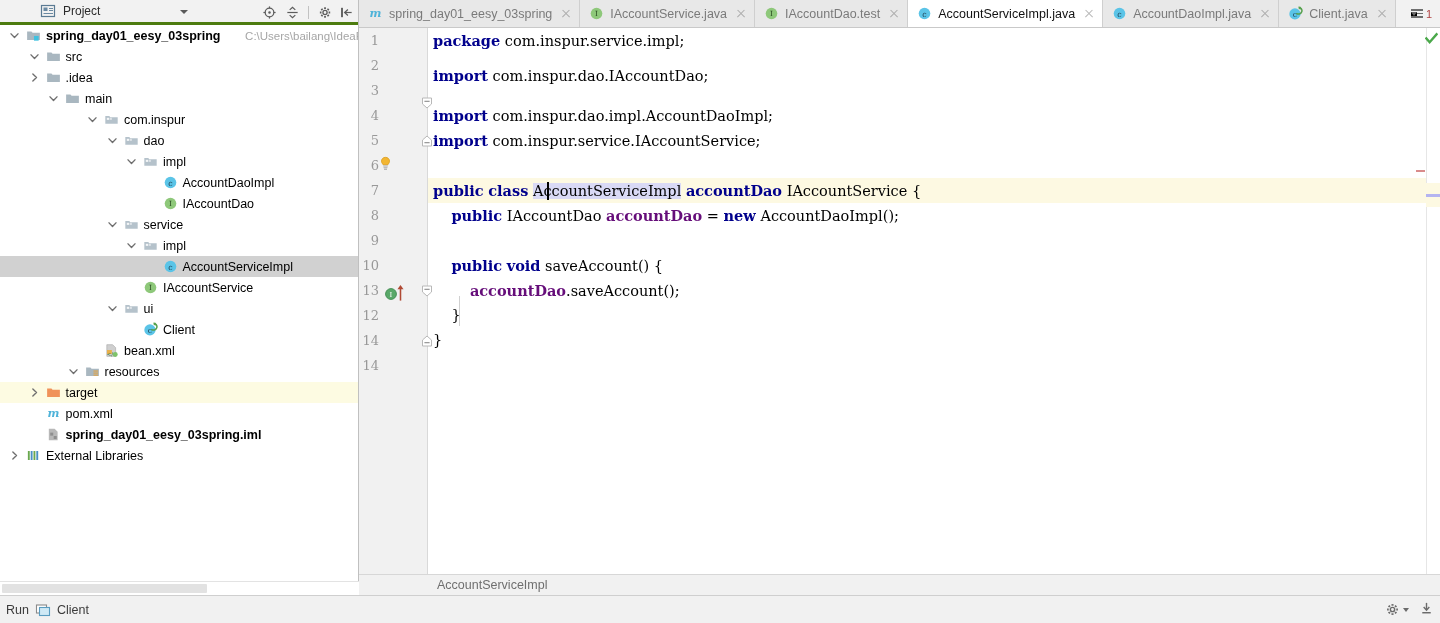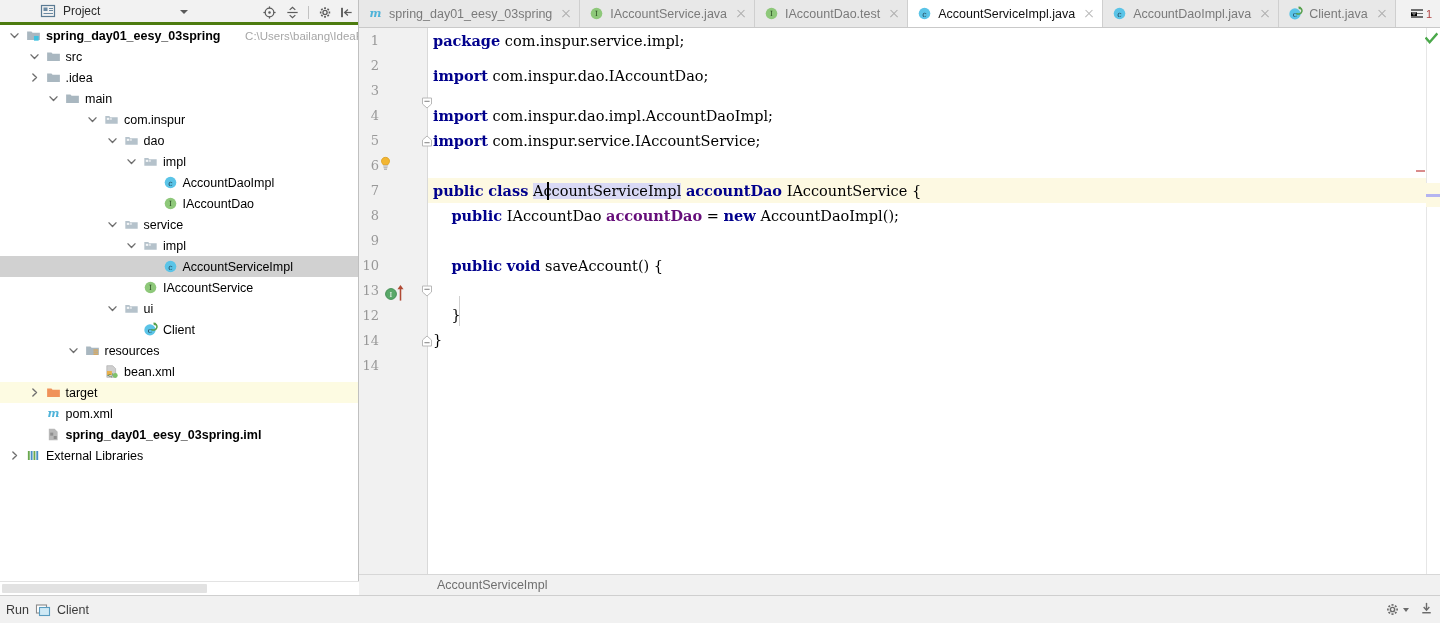--- a/index.html
+++ b/index.html
@@ -413,43 +413,43 @@
         <div class="row">
           <span class="ricon" style="left: 143px;"><svg width="15" height="15" viewBox="0 0 16 16">
               <circle cx="7.4" cy="8.4" r="6" fill="#5bc4e7"></circle>
               <text x="7.4" y="11.5" font-size="8.2" fill="#1d3f52" text-anchor="middle" font-family="DejaVu Serif, serif">c</text>
               <path d="M11.2 1.4 a3.6 3.6 0 1 1 -2.2 6.4" fill="none" stroke="#56a14d" stroke-width="1.6"></path>
               <path d="M12.8 0.3 L14.4 3.6 L11.1 3.3 Z" fill="#56a14d"></path>
             </svg></span>
           <span class="rlabel" style="left: 163px;">Client</span>
         </div>
         <div class="row">
+          <span class="ricon" style="left: 104px;"><svg width="15" height="15" viewBox="0 0 16 16">
+              <path d="M3 1.8 h6.2 l3.2 3.2 v9.2 h-9.4 z" fill="#cfcfcf" stroke="#a9a9a9" stroke-width=".7"></path>
+              <path d="M3.2 7.5 h5.2 v4.2 h-5.2 z" fill="#e8b04b"></path>
+              <text x="8.6" y="14" font-size="5.6" fill="#2b6b2b" text-anchor="middle" font-family="DejaVu Sans, sans-serif">&lt;/&gt;</text>
+              <circle cx="12" cy="12.3" r="2.6" fill="#7ec36a"></circle>
+            </svg></span>
+          <span class="rlabel" style="left: 124px;">bean.xml</span>
+        </div>
+        <div class="row">
           <span class="twisty" style="left: 67.5px;">
             <svg viewBox="0 0 12 12" width="11" height="11">
               <path d="M2.2 4.2 L6 8.2 L9.8 4.2" fill="none" stroke="#6f6f6f" stroke-width="1.5" stroke-linecap="round" stroke-linejoin="round"></path>
             </svg>
           </span>
           <span class="ricon" style="left: 84.5px;"><svg width="15" height="15" viewBox="0 0 16 16">
               <path d="M1.2 3.6 h4.6 l1.2 1.5 h7.8 v7.6 h-13.6 z" fill="#a9b7c0"></path>
               <g stroke="#e8a33d" stroke-width="1.1">
                 <line x1="9" y1="7.5" x2="14" y2="7.5"></line>
                 <line x1="9" y1="9.7" x2="14" y2="9.7"></line>
                 <line x1="9" y1="11.9" x2="14" y2="11.9"></line>
               </g>
             </svg></span>
           <span class="rlabel" style="left: 104.5px;">resources</span>
-        </div>
-        <div class="row">
-          <span class="ricon" style="left: 104px;"><svg width="15" height="15" viewBox="0 0 16 16">
-              <path d="M3 1.8 h6.2 l3.2 3.2 v9.2 h-9.4 z" fill="#cfcfcf" stroke="#a9a9a9" stroke-width=".7"></path>
-              <path d="M3.2 7.5 h5.2 v4.2 h-5.2 z" fill="#e8b04b"></path>
-              <text x="8.6" y="14" font-size="5.6" fill="#2b6b2b" text-anchor="middle" font-family="DejaVu Sans, sans-serif">&lt;/&gt;</text>
-              <circle cx="12" cy="12.3" r="2.6" fill="#7ec36a"></circle>
-            </svg></span>
-          <span class="rlabel" style="left: 124px;">bean.xml</span>
         </div>
         <div class="row hl">
           <span class="twisty" style="left: 28.5px;">
             <svg viewBox="0 0 12 12" width="11" height="11">
               <path d="M4.2 2.2 L8.2 6 L4.2 9.8" fill="none" stroke="#6f6f6f" stroke-width="1.5" stroke-linecap="round" stroke-linejoin="round"></path>
             </svg>
           </span>
           <span class="ricon" style="left: 45.5px;"><svg width="15" height="15" viewBox="0 0 16 16">
               <path d="M1.2 3.6 h4.6 l1.2 1.5 h7.8 v7.6 h-13.6 z" fill="#f0925a"></path>
             </svg></span>
@@ -654,20 +654,21 @@
         <div class="cline" style="top: 0px;"><span class="kw">package</span><span> </span><span>com</span><span>.</span><span>inspur</span><span>.</span><span>service</span><span>.</span><span>impl</span><span>;</span></div>
         <div class="cline" style="top: 25px;"></div>
         <div class="cline" style="top: 35px;"><span class="kw">import</span><span> </span><span>com</span><span>.</span><span>inspur</span><span>.</span><span>dao</span><span>.</span><span>IAccountDao</span><span>;</span></div>
         <div class="cline" style="top: 75px;"><span class="kw">import</span><span> </span><span>com</span><span>.</span><span>inspur</span><span>.</span><span>dao</span><span>.</span><span>impl</span><span>.</span><span>AccountDaoImpl</span><span>;</span></div>
         <div class="cline" style="top: 100px;"><span class="kw">import</span><span> </span><span>com</span><span>.</span><span>inspur</span><span>.</span><span>service</span><span>.</span><span>IAccountService</span><span>;</span></div>
         <div class="cline" style="top: 125px;"></div>
         <div class="cline" style="top: 150px;"><span class="kw">public</span><span> </span><span class="kw">class</span><span> </span><span class="sel-bg">AccountServiceImpl</span><span> </span><span class="kw">accountDao</span><span> </span><span>IAccountService</span><span> {</span></div>
         <div class="cline" style="top: 175px;"><span>    </span><span class="kw">public</span><span> </span><span>IAccountDao</span><span> </span><span class="fld">accountDao</span><span> = </span><span class="kw">new</span><span> </span><span>AccountDaoImpl</span><span>();</span></div>
         <div class="cline" style="top: 200px;"></div>
         <div class="cline" style="top: 225px;"><span>    </span><span class="kw">public</span><span> </span><span class="kw">void</span><span> </span><span>saveAccount</span><span>() {</span></div>
+        <div class="cline" style="top: 250px;"><span>        </span><span class="fld">accountDao</span><span>.</span><span>saveAccount</span><span>();</span></div>
         <div class="cline" style="top: 275px;"><span>    }</span></div>
         <div class="cline" style="top: 300px;"><span>}</span></div>
         <div class="cline" style="top: 325px;"></div>
         <div class="caret" style="left: 188px; top: 154px; height: 18px;"></div>
       </div>
   </div>
 
   <div id="markerbar">
     <div id="marker-ok">
       <svg viewBox="0 0 14 14" width="13" height="13">

